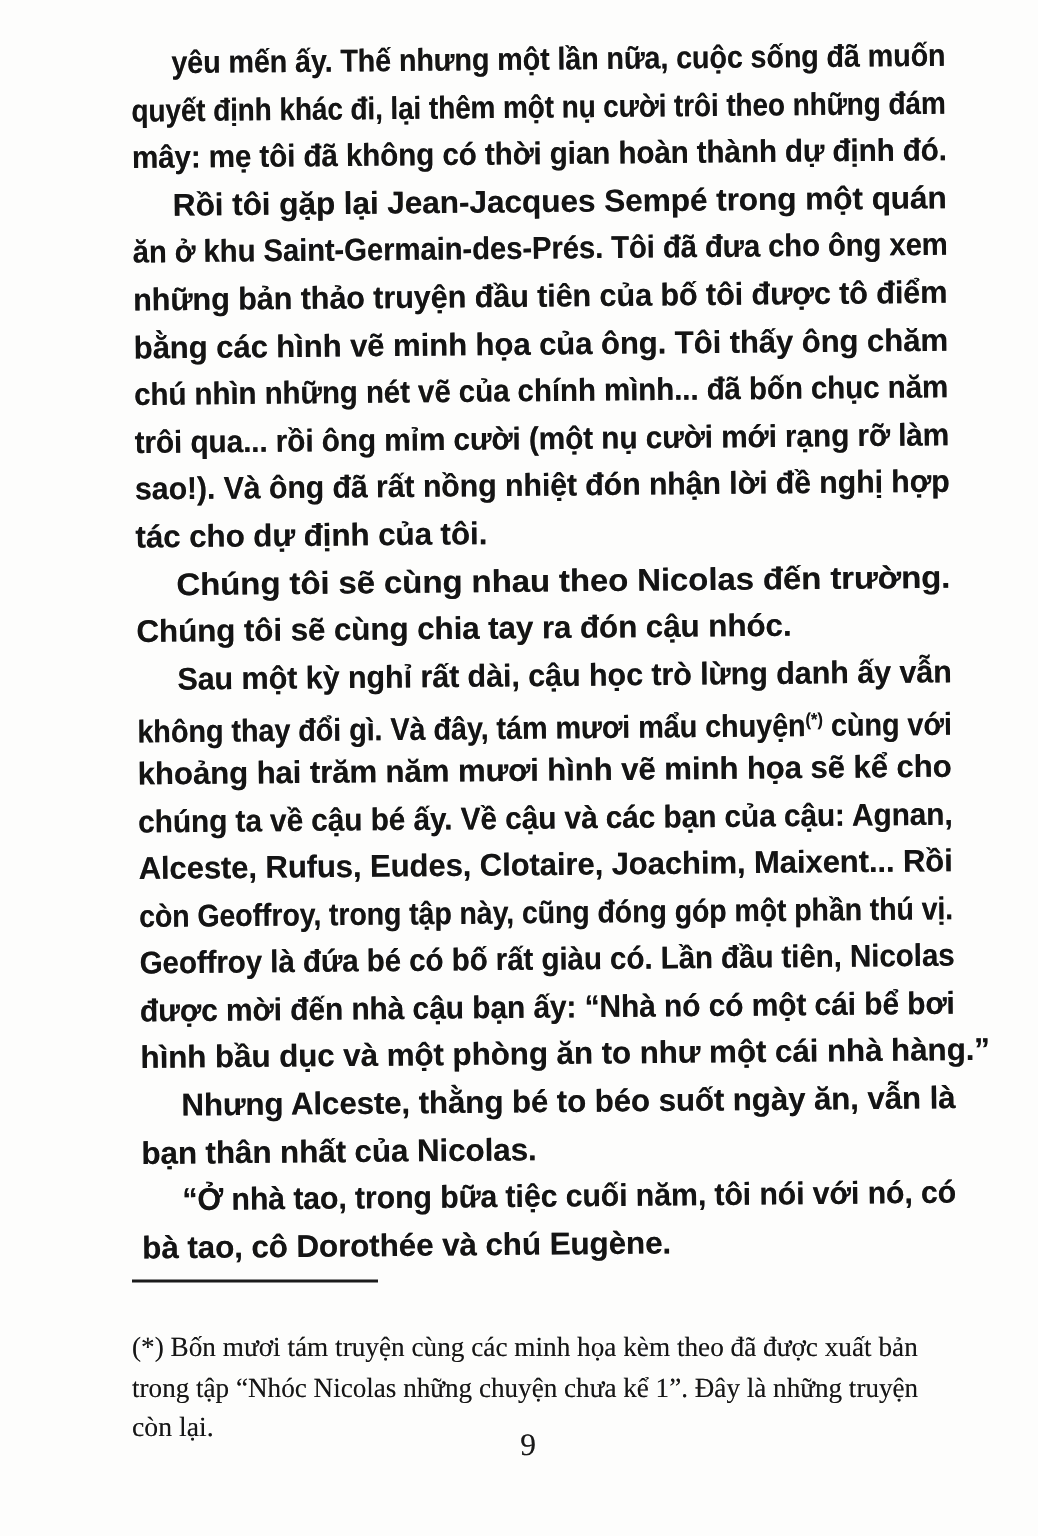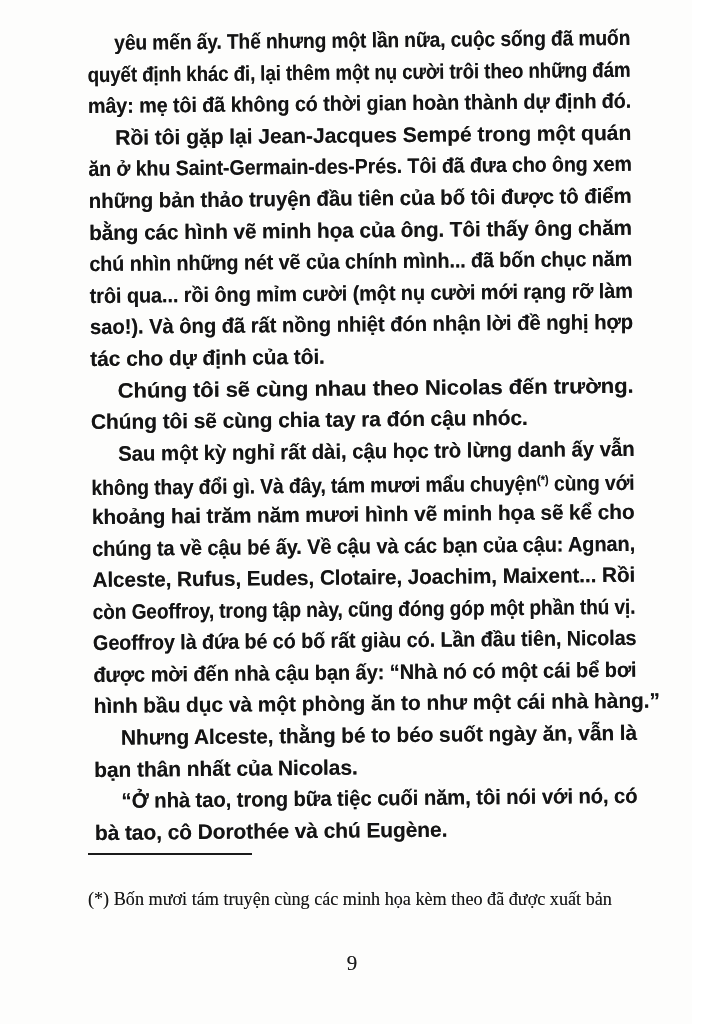--- a/index.html
+++ b/index.html
@@ -72,17 +72,19 @@
     <div class="bline ind"><span class="ln" style="transform: scaleX(0.996139);">Nhưng Alceste, thằng bé to béo suốt ngày ăn, vẫn là</span></div>
     <div class="bline"><span class="ln">bạn thân nhất của Nicolas.</span></div>
     <div class="bline ind"><span class="ln" style="transform: scaleX(0.964486);">“Ở nhà tao, trong bữa tiệc cuối năm, tôi nói với nó, có</span></div>
     <div class="bline"><span class="ln">bà tao, cô Dorothée và chú Eugène.</span></div>
   </div>
 
   <div class="footnote-rule"></div>
 
   <div class="footnote">
     <div class="fline"><span class="ln" style="transform: scaleX(0.981273);">(*) Bốn mươi tám truyện cùng các minh họa kèm theo đã được xuất bản</span></div>
+    <div class="fline"><span class="ln" style="transform: scaleX(0.977612);">trong tập “Nhóc Nicolas những chuyện chưa kể 1”. Đây là những truyện</span></div>
+    <div class="fline"><span class="ln">còn lại.</span></div>
   </div>
 
   <div class="page-number">9</div>
 
 </div>
 
 </body></html>

